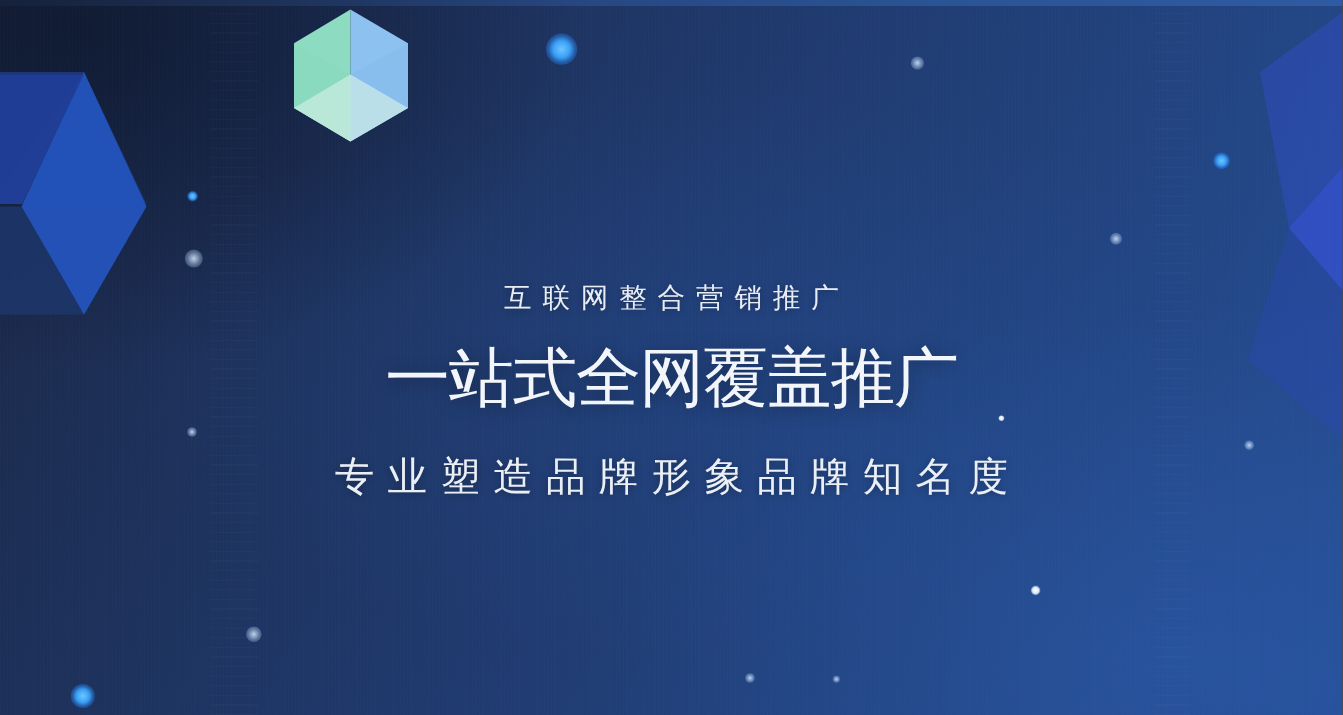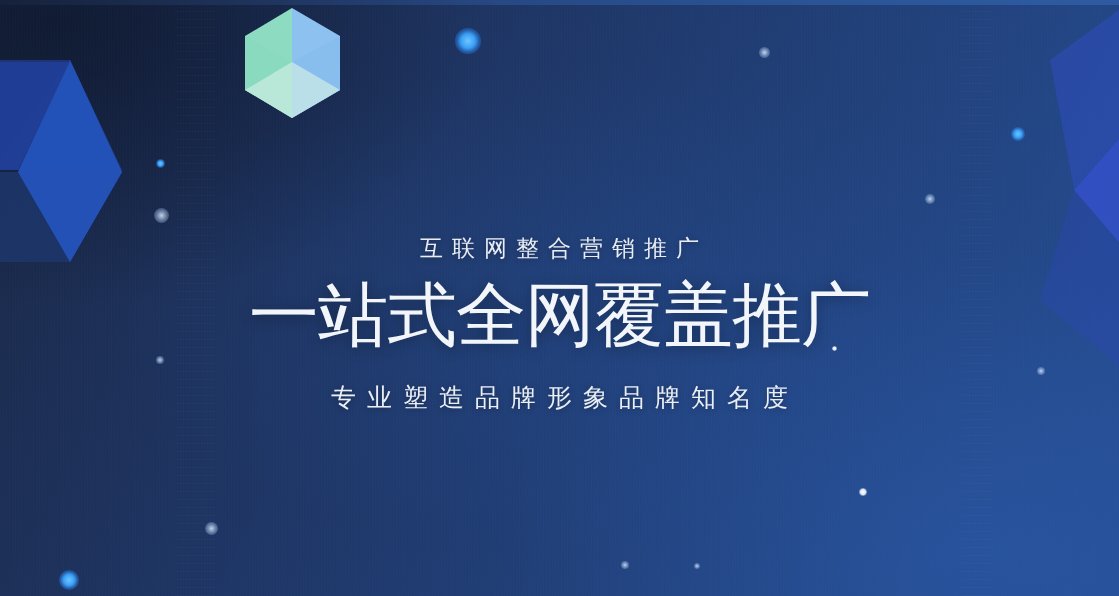--- a/index.html
+++ b/index.html
@@ -99,30 +99,30 @@
     font-size:23px;
     line-height:40px;
     letter-spacing:9px;
     text-indent:9px;
     color:#e8edf5;
     font-weight:400;
     text-shadow:0 1px 6px rgba(0,0,0,.30);
   }
   .headline {
     position:absolute; left:0; right:0; top:276px;
-    font-size:70px;
+    font-size:54px;
     line-height:78px;
     letter-spacing:-1px;
     color:#f2f5fa;
     font-weight:400;
     text-shadow:0 2px 14px rgba(0,0,0,.35);
   }
   .tagline {
     position:absolute; left:0; right:0; top:376px;
-    font-size:25px;
+    font-size:33px;
     line-height:42px;
     letter-spacing:11px;
     text-indent:11px;
     color:#eaeff6;
     font-weight:400;
     text-shadow:0 1px 6px rgba(0,0,0,.30);
   }
 </style>
 </head>
 <body>

